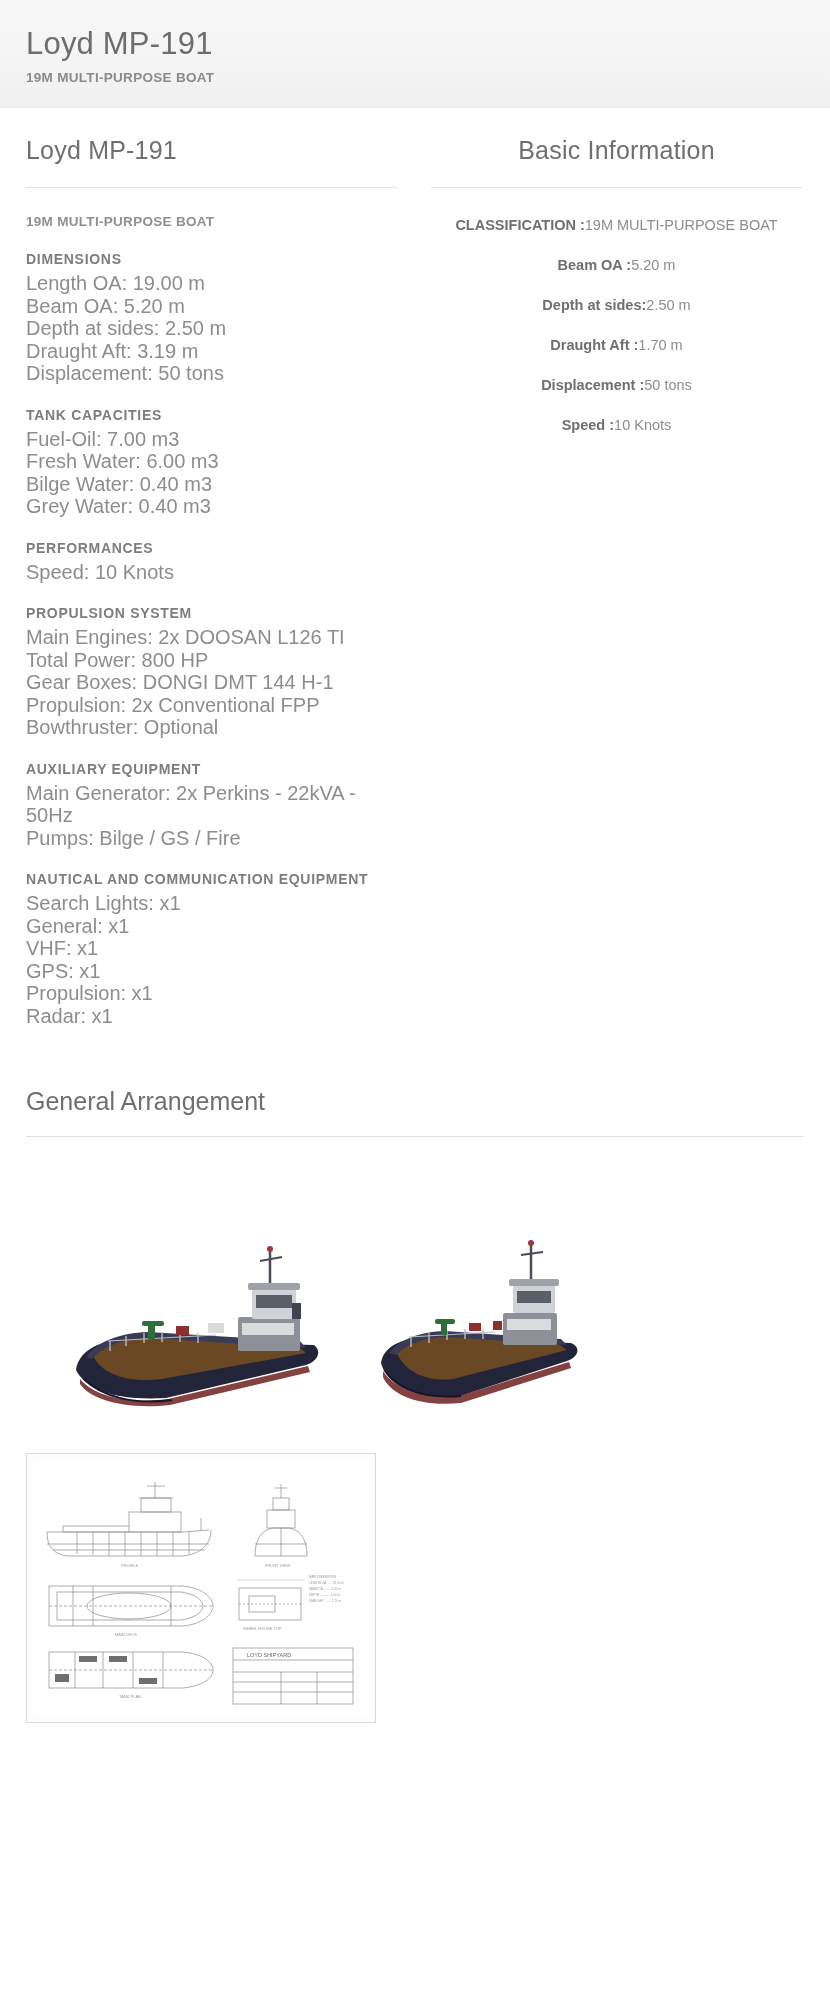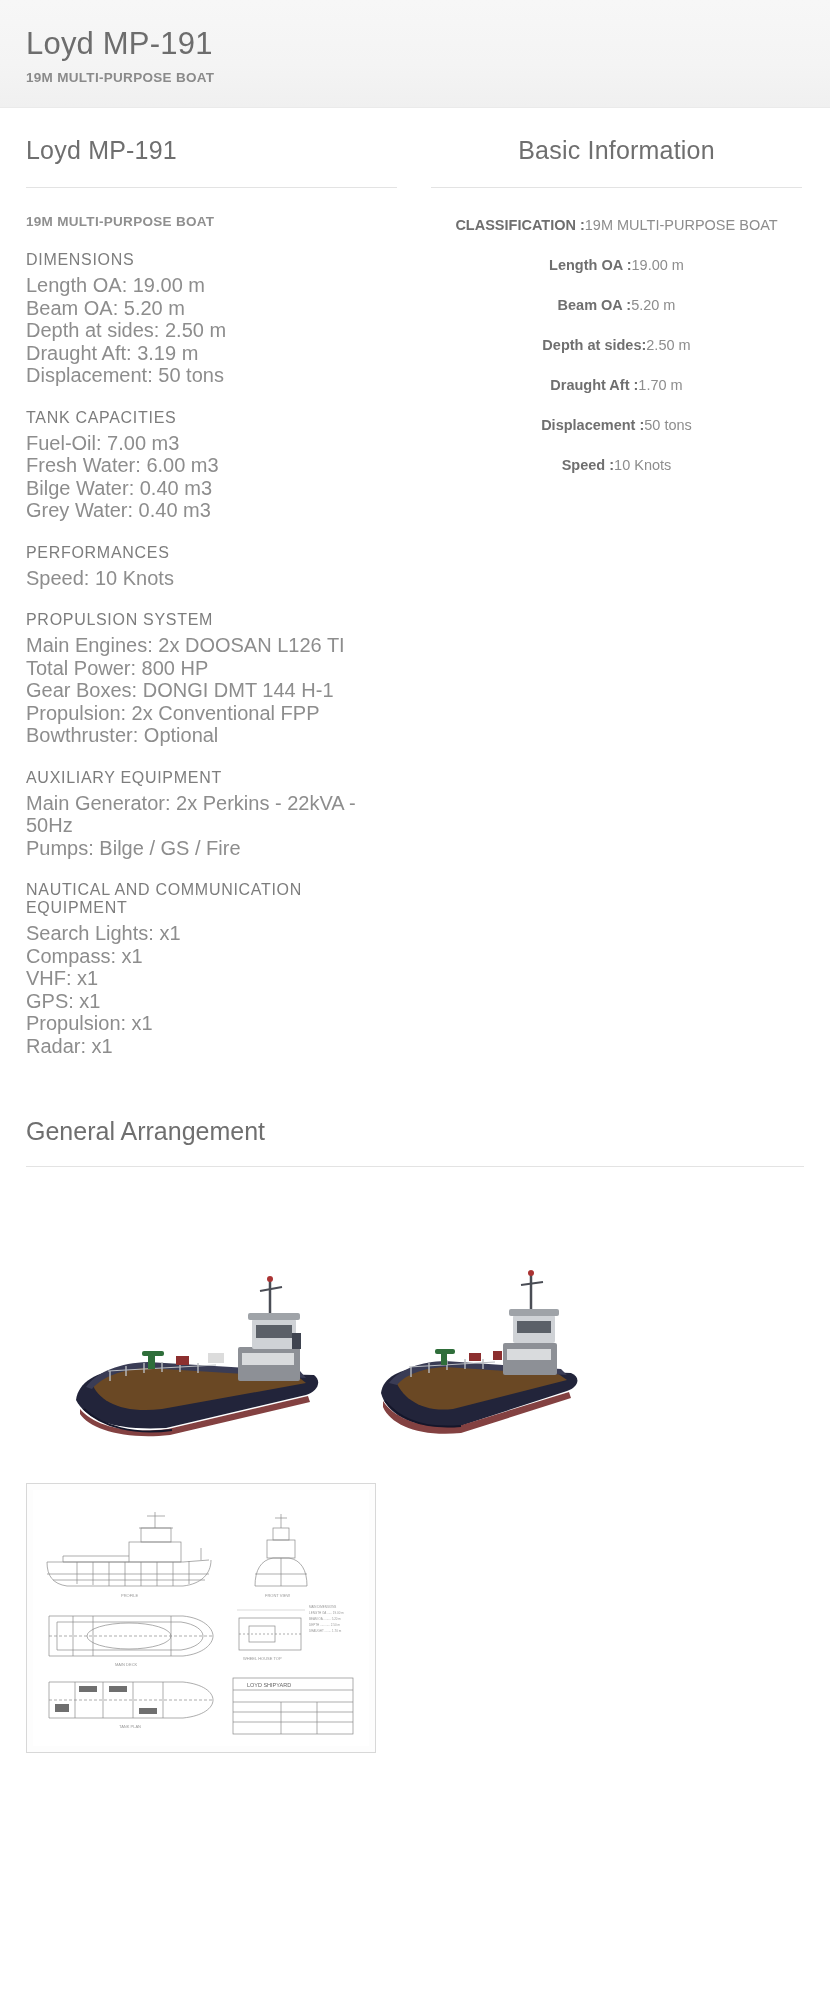--- a/index.html
+++ b/index.html
@@ -63,22 +63,22 @@
     font-size: 13.5px;
     font-weight: 700;
     color: #8f8f8f;
     letter-spacing: 0.3px;
     margin: 0 0 22px 0;
   }
 
   .spec-group { margin-bottom: 22px; }
   .spec-group:last-child { margin-bottom: 12px; }
   .spec-head {
-    font-size: 16px;
-    font-weight: 400;
+    font-size: 14px;
+    font-weight: 700;
     color: #7d7d7d;
     letter-spacing: 0.7px;
     margin: 0 0 5px 0;
   }
   .spec-line {
     font-size: 20px;
     color: #8d8d8d;
     line-height: 22.5px;
     font-weight: 400;
   }
@@ -173,38 +173,35 @@
 
     <div class="spec-group">
       <div class="spec-head">AUXILIARY EQUIPMENT</div>
       <div class="spec-line">Main Generator: 2x Perkins - 22kVA - 50Hz</div>
       <div class="spec-line">Pumps: Bilge / GS / Fire</div>
     </div>
 
     <div class="spec-group">
       <div class="spec-head">NAUTICAL AND COMMUNICATION EQUIPMENT</div>
       <div class="spec-line">Search Lights: x1</div>
-      <div class="spec-line">Compass: x1</div>
+      <div class="spec-line">General: x1</div>
       <div class="spec-line">VHF: x1</div>
       <div class="spec-line">GPS: x1</div>
       <div class="spec-line">Propulsion: x1</div>
       <div class="spec-line">Radar: x1</div>
     </div>
   </div>
 
   <div class="col-right">
     <h2 class="section-title">Basic Information</h2>
     <hr class="rule">
 
     <div class="info-list">
       <div class="info-row">
         <span class="k">CLASSIFICATION :</span><span class="v">19M MULTI-PURPOSE BOAT</span>
-      </div>
-      <div class="info-row">
-        <span class="k">Length OA :</span><span class="v">19.00 m</span>
       </div>
       <div class="info-row">
         <span class="k">Beam OA :</span><span class="v">5.20 m</span>
       </div>
       <div class="info-row">
         <span class="k">Depth at sides:</span><span class="v">2.50 m</span>
       </div>
       <div class="info-row">
         <span class="k">Draught Aft :</span><span class="v">1.70 m</span>
       </div>

